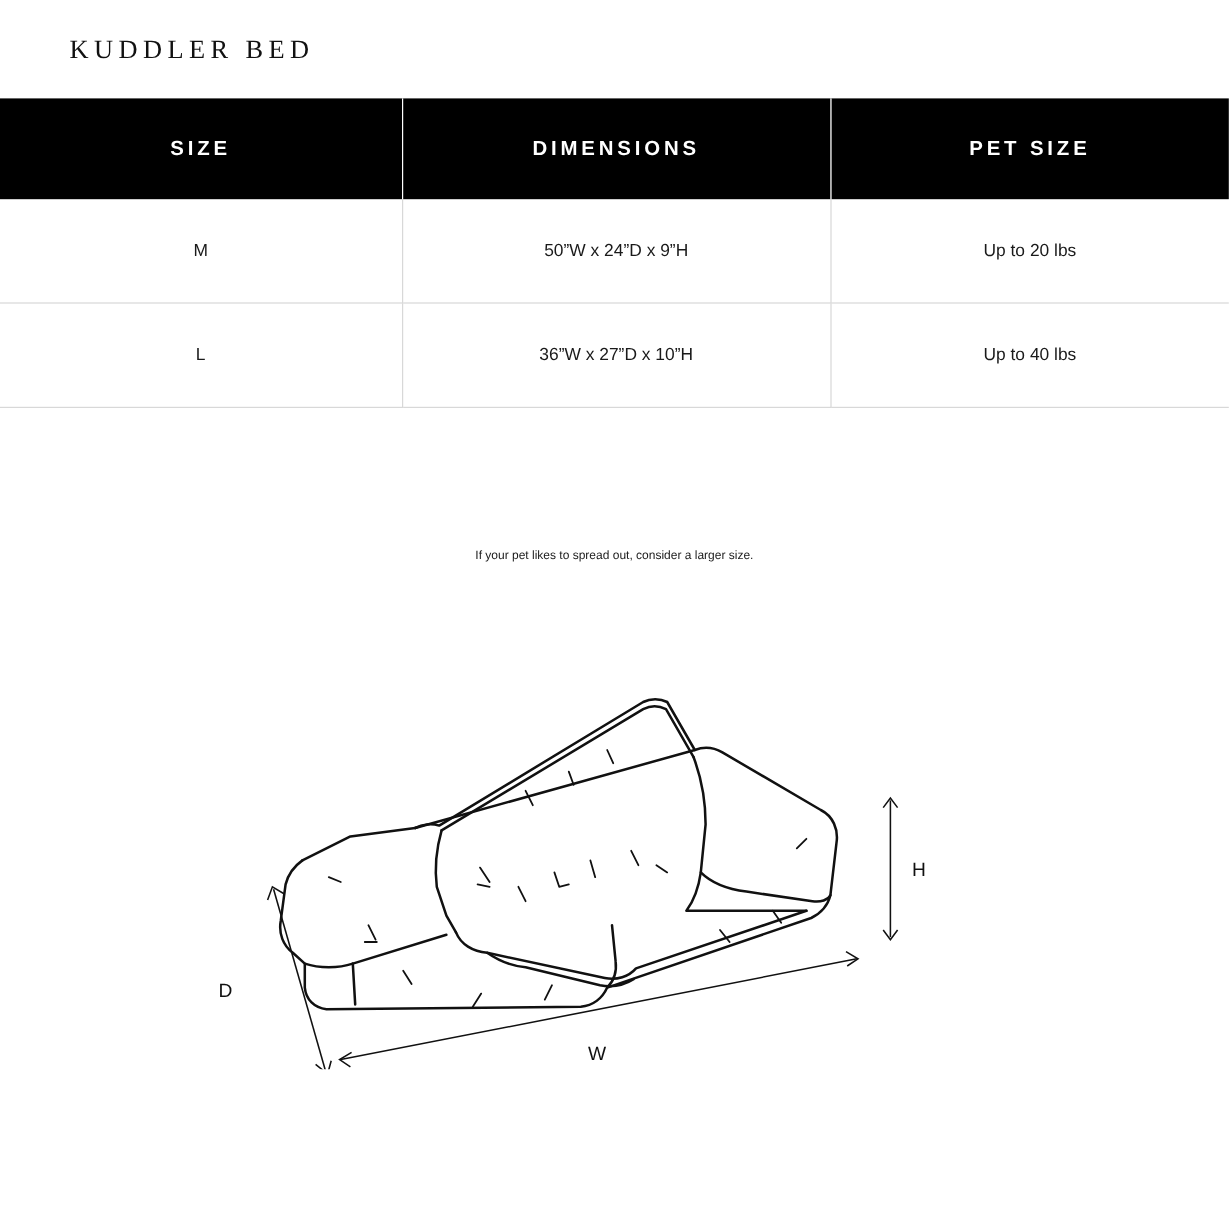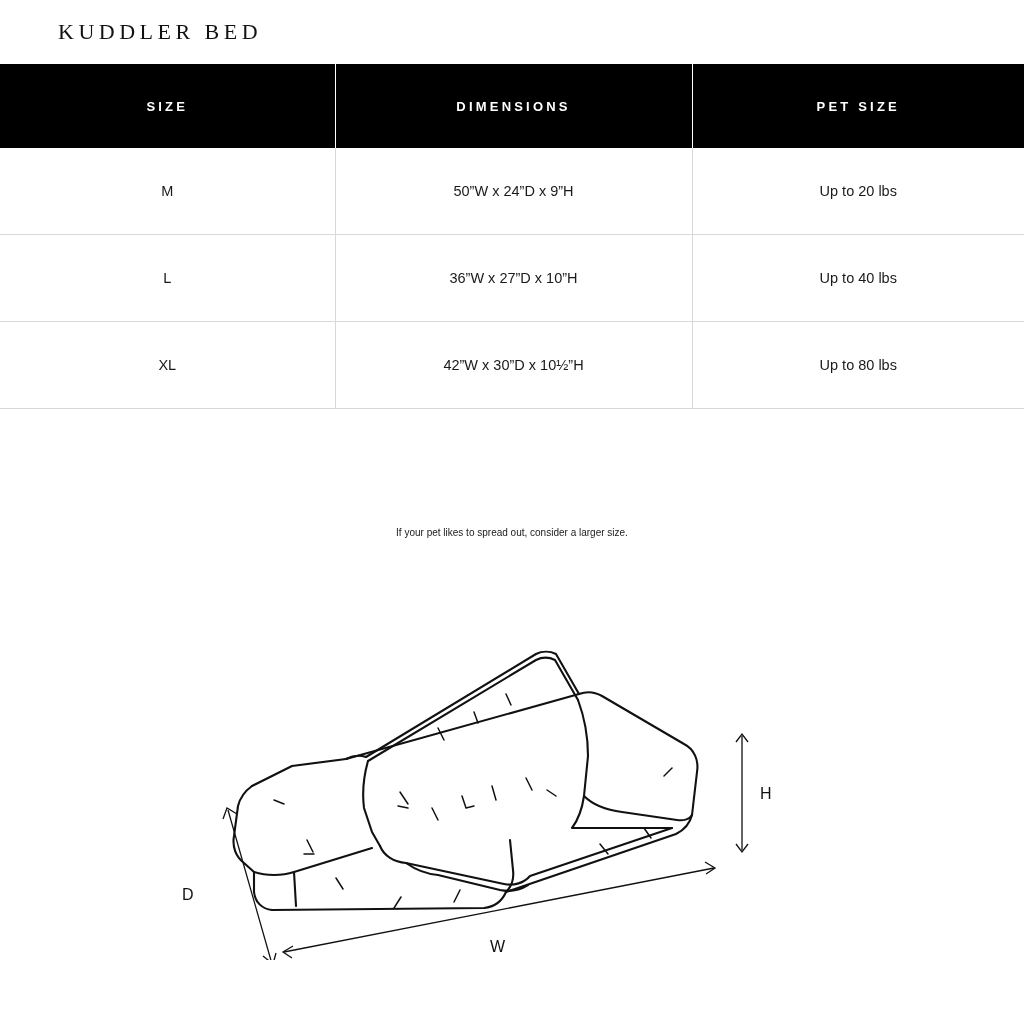--- a/index.html
+++ b/index.html
@@ -18,21 +18,21 @@
 
   .page {
     width: 1024px;
     height: 1024px;
     position: relative;
     box-sizing: border-box;
   }
 
   
   .title-area {
-    height: 64px;
+    height: 82px;
     display: flex;
     align-items: center;
     padding-left: 58px;
     box-sizing: border-box;
   }
   .title {
     font-family: "Liberation Serif", serif;
     font-size: 22px;
     letter-spacing: 4.5px;
     font-weight: 400;
@@ -42,21 +42,21 @@
 
   
   .size-table {
     width: 1024px;
     border-collapse: collapse;
     table-layout: fixed;
   }
   .size-table thead th {
     background: #000000;
     color: #ffffff;
-    font-size: 13px;
+    font-size: 17px;
     letter-spacing: 3.2px;
     font-weight: 700;
     height: 82px;
     text-transform: uppercase;
     border-right: 1px solid #ffffff;
     vertical-align: middle;
   }
   .size-table thead th:last-child {
     border-right: none;
     margin-left: 41px;
@@ -146,25 +146,20 @@
       <tr>
         <td>M</td>
         <td>50”W x 24”D x 9”H</td>
         <td>Up to 20 lbs</td>
       </tr>
       <tr>
         <td>L</td>
         <td>36”W x 27”D x 10”H</td>
         <td>Up to 40 lbs</td>
       </tr>
-      <tr>
-        <td>XL</td>
-        <td>42”W x 30”D x 10½”H</td>
-        <td>Up to 80 lbs</td>
-      </tr>
     </tbody>
   </table>
 
   <p class="note">If your pet likes to spread out, consider a larger size.</p>
 
   <div class="illustration">
     <svg class="bed" width="760" height="400" viewBox="0 0 760 400">
 
       <path class="stroke" d="M120 226
            C113 231 108 238 106 246

